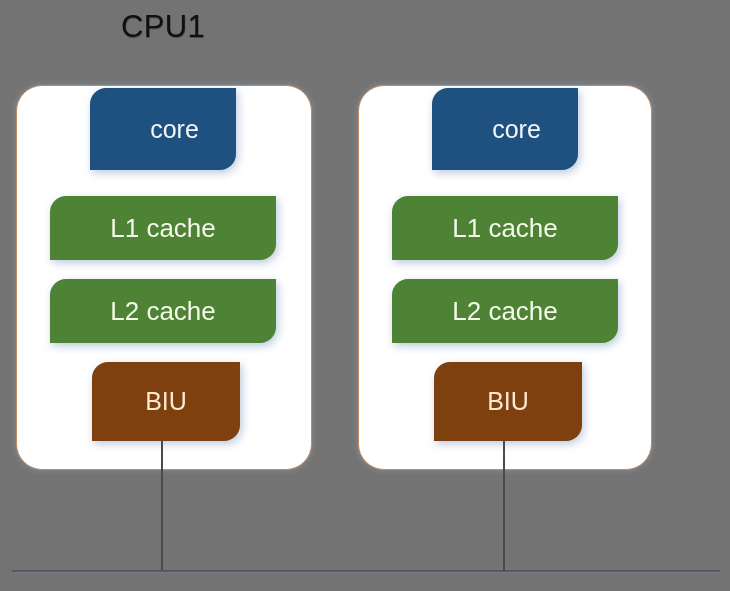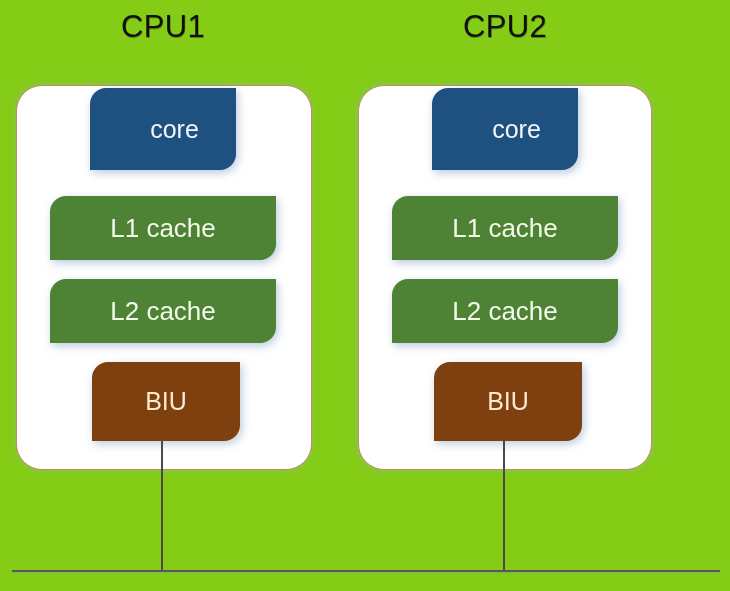--- a/index.html
+++ b/index.html
@@ -4,21 +4,21 @@
 <style>
   html, body {
     margin: 0;
     padding: 0;
     background: #ffffff;
   }
   #canvas {
     position: relative;
     width: 730px;
     height: 591px;
-    background: #84cc16;
+    background: #737373;
     font-family: "Liberation Sans", "DejaVu Sans", sans-serif;
     overflow: hidden;
   }
 
   
   .cpu-title {
     position: absolute;
     font-size: 31px;
     line-height: 1;
     color: #101010;
@@ -70,21 +70,20 @@
     box-shadow: 0 1px 1px rgba(120,150,190,0.35);
   }
 </style>
 </head>
 <body>
 
 <div id="canvas">
 
   <div class="cpu-title" style="left:88px; top:11px; width:150px;">CPU1</div>
 
-  <div class="cpu-title" style="left:430px; top:11px; width:150px;">CPU2</div>
 
   <div class="cpu-box" style="left:16px; top:85px; width:296px; height:385px;">
   </div>
 
   <div class="blk blk-core" style="left:90px; top:88px; width:146px; height:82px;">core</div>
 
   <div class="blk blk-cache" style="left:50px; top:196px; width:226px; height:64px;">L1 cache</div>
 
   <div class="blk blk-cache" style="left:50px; top:279px; width:226px; height:64px;">L2 cache</div>
 

